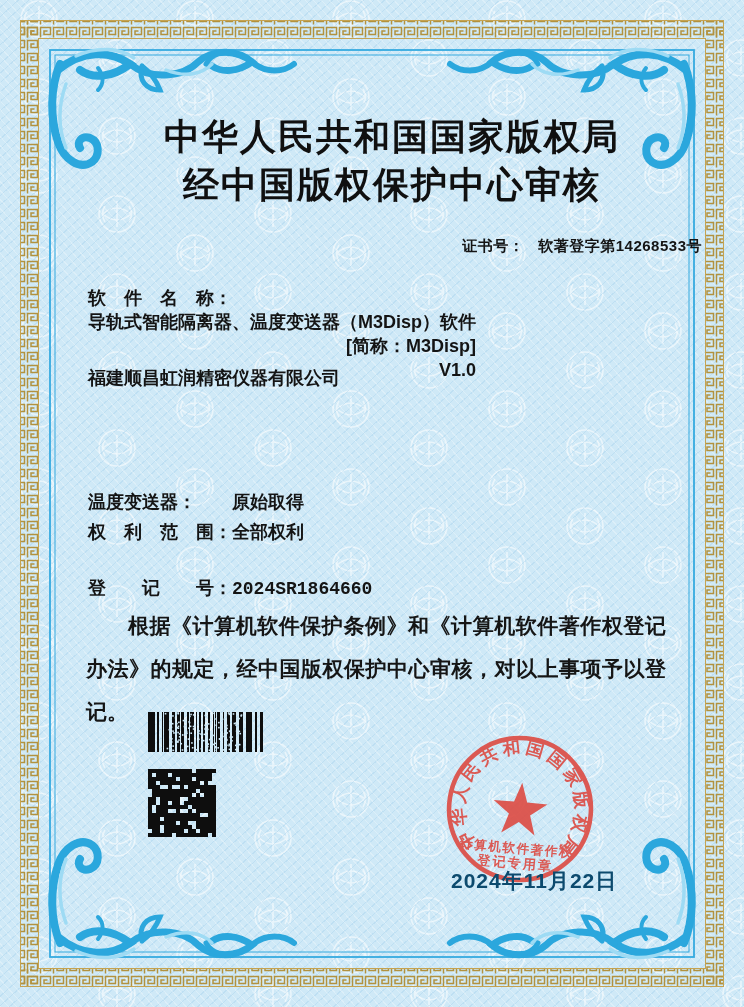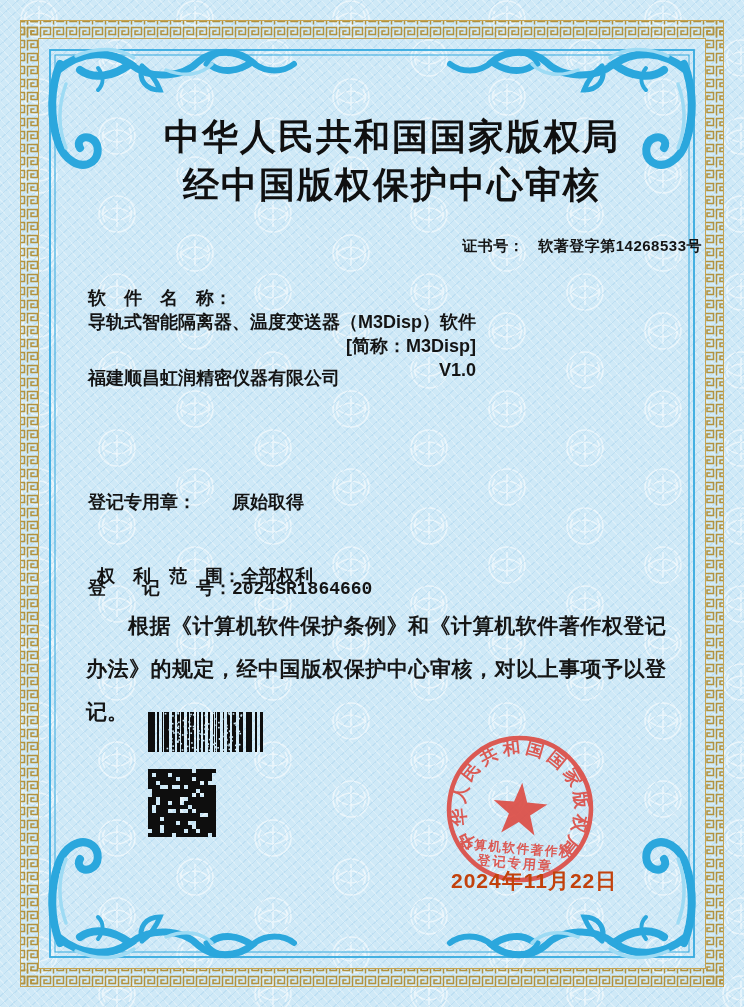--- a/index.html
+++ b/index.html
@@ -28,29 +28,29 @@
     position:absolute;top:237px;right:82px;
     font-size:15px;font-weight:bold;white-space:nowrap;letter-spacing:.5px;
   }
   .certno .lbl{margin-right:14px;}
   .field{
     position:absolute;left:88px;display:flex;align-items:flex-start;
     font-size:18px;font-weight:bold;white-space:nowrap;
   }
   .flabel{width:144px;flex:none;line-height:24px;}
   .fvalue div{line-height:24px;text-align:right;}
-  .f1{top:286px;flex-direction:column;} .f2{top:366px;} .f3{top:490px;} .f4{top:564px;margin-left:9px;} .f5{top:577px;font-family:Liberation Mono, monospace;}
+  .f1{top:286px;flex-direction:column;} .f2{top:366px;} .f3{top:490px;} .f4{top:520px;} .f5{top:577px;font-family:Liberation Mono, monospace;}
   .statement{
     position:absolute;left:86px;top:604px;width:580px;
     font-size:21px;font-weight:bold;line-height:43px;
     text-indent:2em;text-align:justify;color:#151515;
   }
   .date{
     position:absolute;left:451px;top:867px;
-    font-size:21px;font-weight:bold;letter-spacing:1px;color:#c2410c;z-index:6;
+    font-size:21px;font-weight:bold;letter-spacing:1px;color:#0c4a6e;z-index:6;
   }
   .barcode{position:absolute;left:148px;top:712px;z-index:4;}
   .qrcode{position:absolute;left:148px;top:769px;z-index:4;}
   .stamp{position:absolute;left:443px;top:732px;z-index:5;opacity:.9;}
 </style>
 </head>
 <body>
 
 <div class="cert">
 
@@ -123,21 +123,21 @@
     </span>
   </div>
 
   <div class="field f2">
     <span class="fvalue">
         <div>福建顺昌虹润精密仪器有限公司</div>
       </span>
   </div>
 
   <div class="field f3">
-    <span class="flabel">登记专用章：</span>
+    <span class="flabel">温度变送器：</span>
     <span class="fvalue">
         <div>原始取得</div>
       </span>
   </div>
 
   <div class="field f4">
     <span class="flabel">权　利　范　围：</span>
     <span class="fvalue">
         <div>全部权利</div>
       </span>

